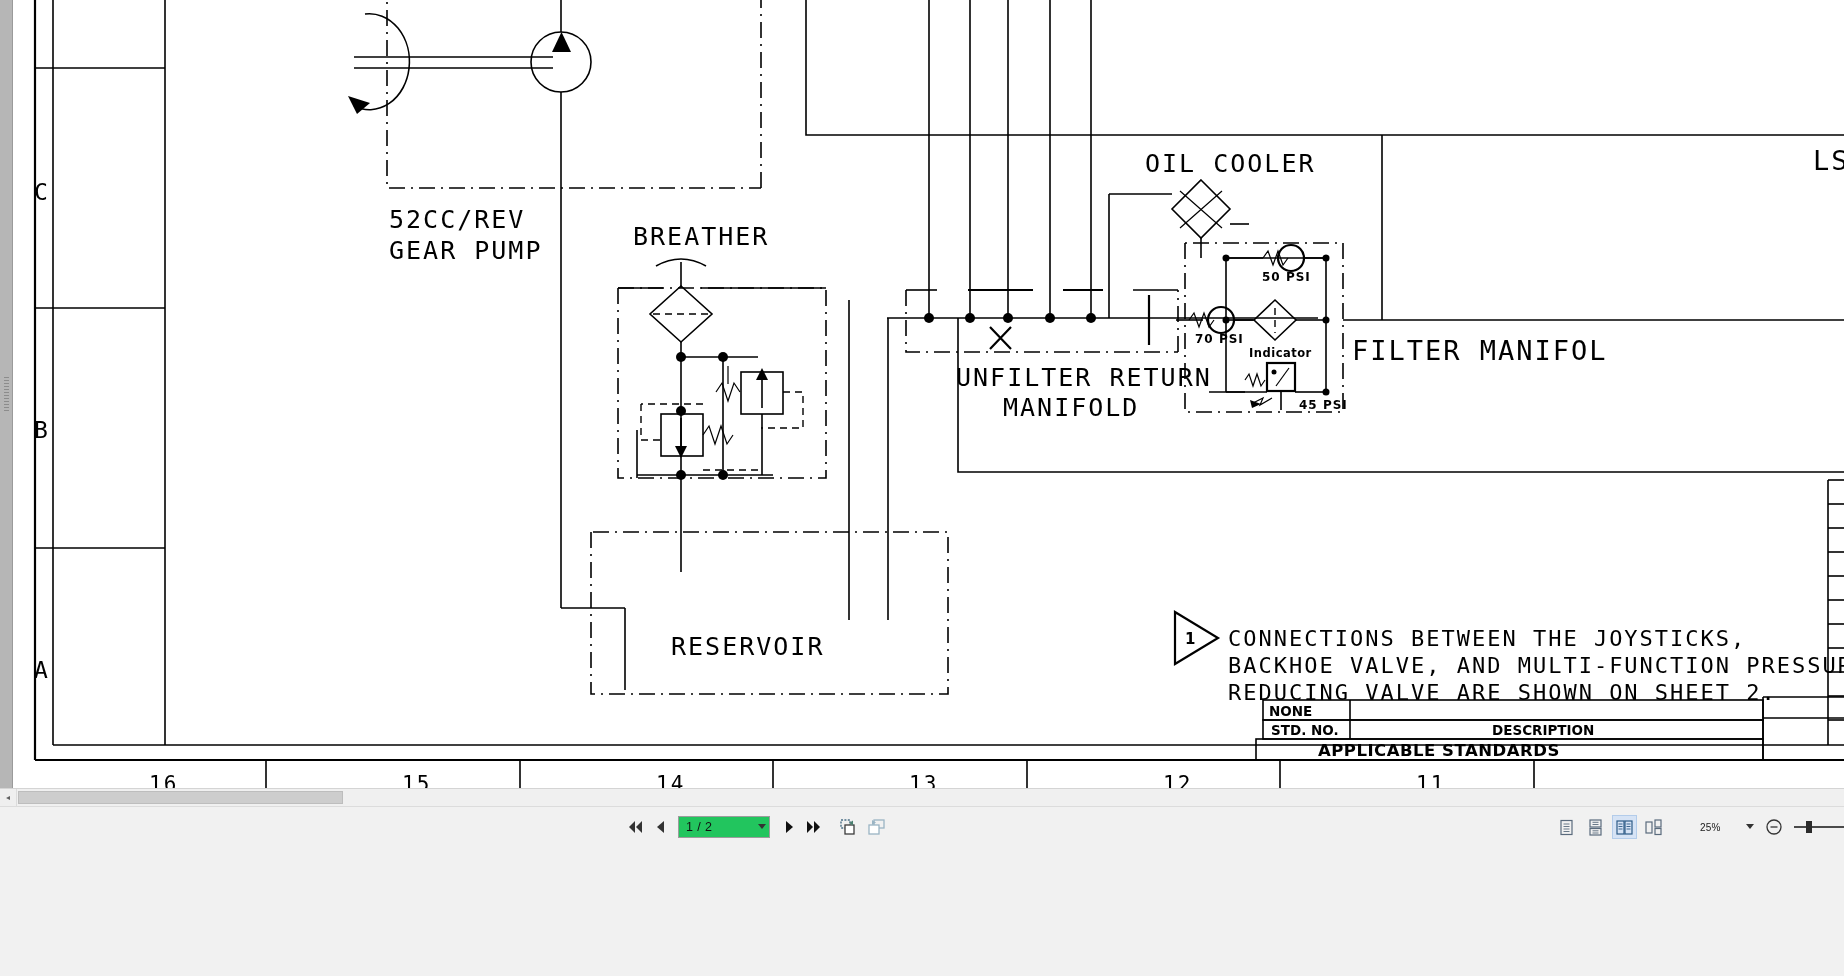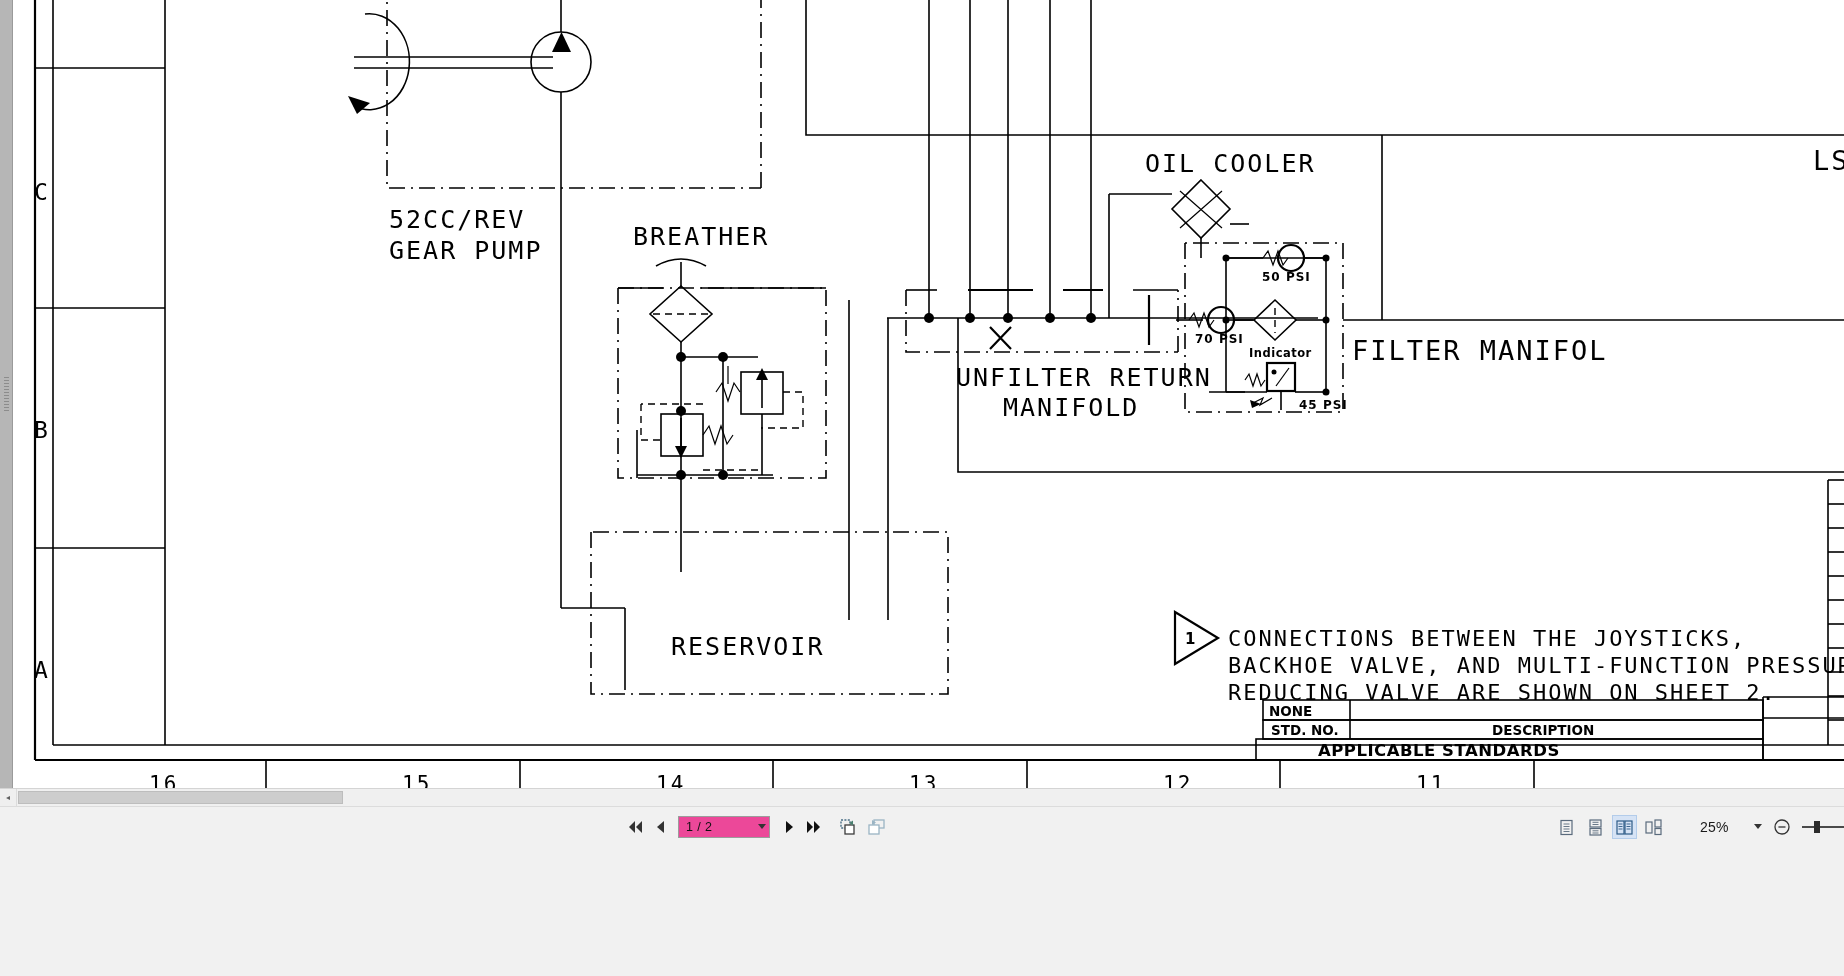--- a/index.html
+++ b/index.html
@@ -62,34 +62,34 @@
   .tb-btn {
     height: 24px; min-width: 22px; padding: 0 3px;
     display: inline-flex; align-items: center; justify-content: center;
     background: transparent; border: 1px solid transparent;
     color: #1a1a1a; cursor: pointer; font-size: 12px;
   }
   .tb-btn.active { background:#d6e3f5; border-color:#b3ccea; }
   #nav-group { position:absolute; left:624px; top:8px; display:flex; align-items:center; gap:2px; }
   #page-box {
     width: 92px; height: 22px; margin-left: 4px;
-    background:#ec4899; border:1px solid #9c9c9c;
+    background:#22c55e; border:1px solid #9c9c9c;
     display:flex; align-items:center; position:relative;
   }
   #page-value {
     flex:1; padding-left:7px; font-size:12.5px; color:#111;
     font-family:"Liberation Sans", sans-serif; letter-spacing:0.4px;
   }
   #page-caret {
     width:14px; height:20px; display:flex; align-items:center; justify-content:center;
     font-size:7px; color:#333;
   }
   #view-group { position:absolute; left:1554px; top:8px; display:flex; align-items:center; gap:4px; }
   #zoom-group { position:absolute; left:1700px; top:8px; display:flex; align-items:center; gap:3px; }
-  #zoom-pct { font-size:14px; color:#1a1a1a; letter-spacing:0.2px; }
+  #zoom-pct { font-size:10px; color:#1a1a1a; letter-spacing:0.2px; }
   #zoom-slider-track {
     position:relative; width:120px; height:2px; background:#4a4a4a; margin-left:4px;
   }
   #zoom-slider-thumb {
     position:absolute; left:12px; top:-5px; width:6px; height:12px; background:#2b2b2b;
   }
 
   svg { display:block; }
   .vl { fill:none; stroke:#000; stroke-width:1.6; }
   .vl-thin { fill:none; stroke:#000; stroke-width:1.2; }

